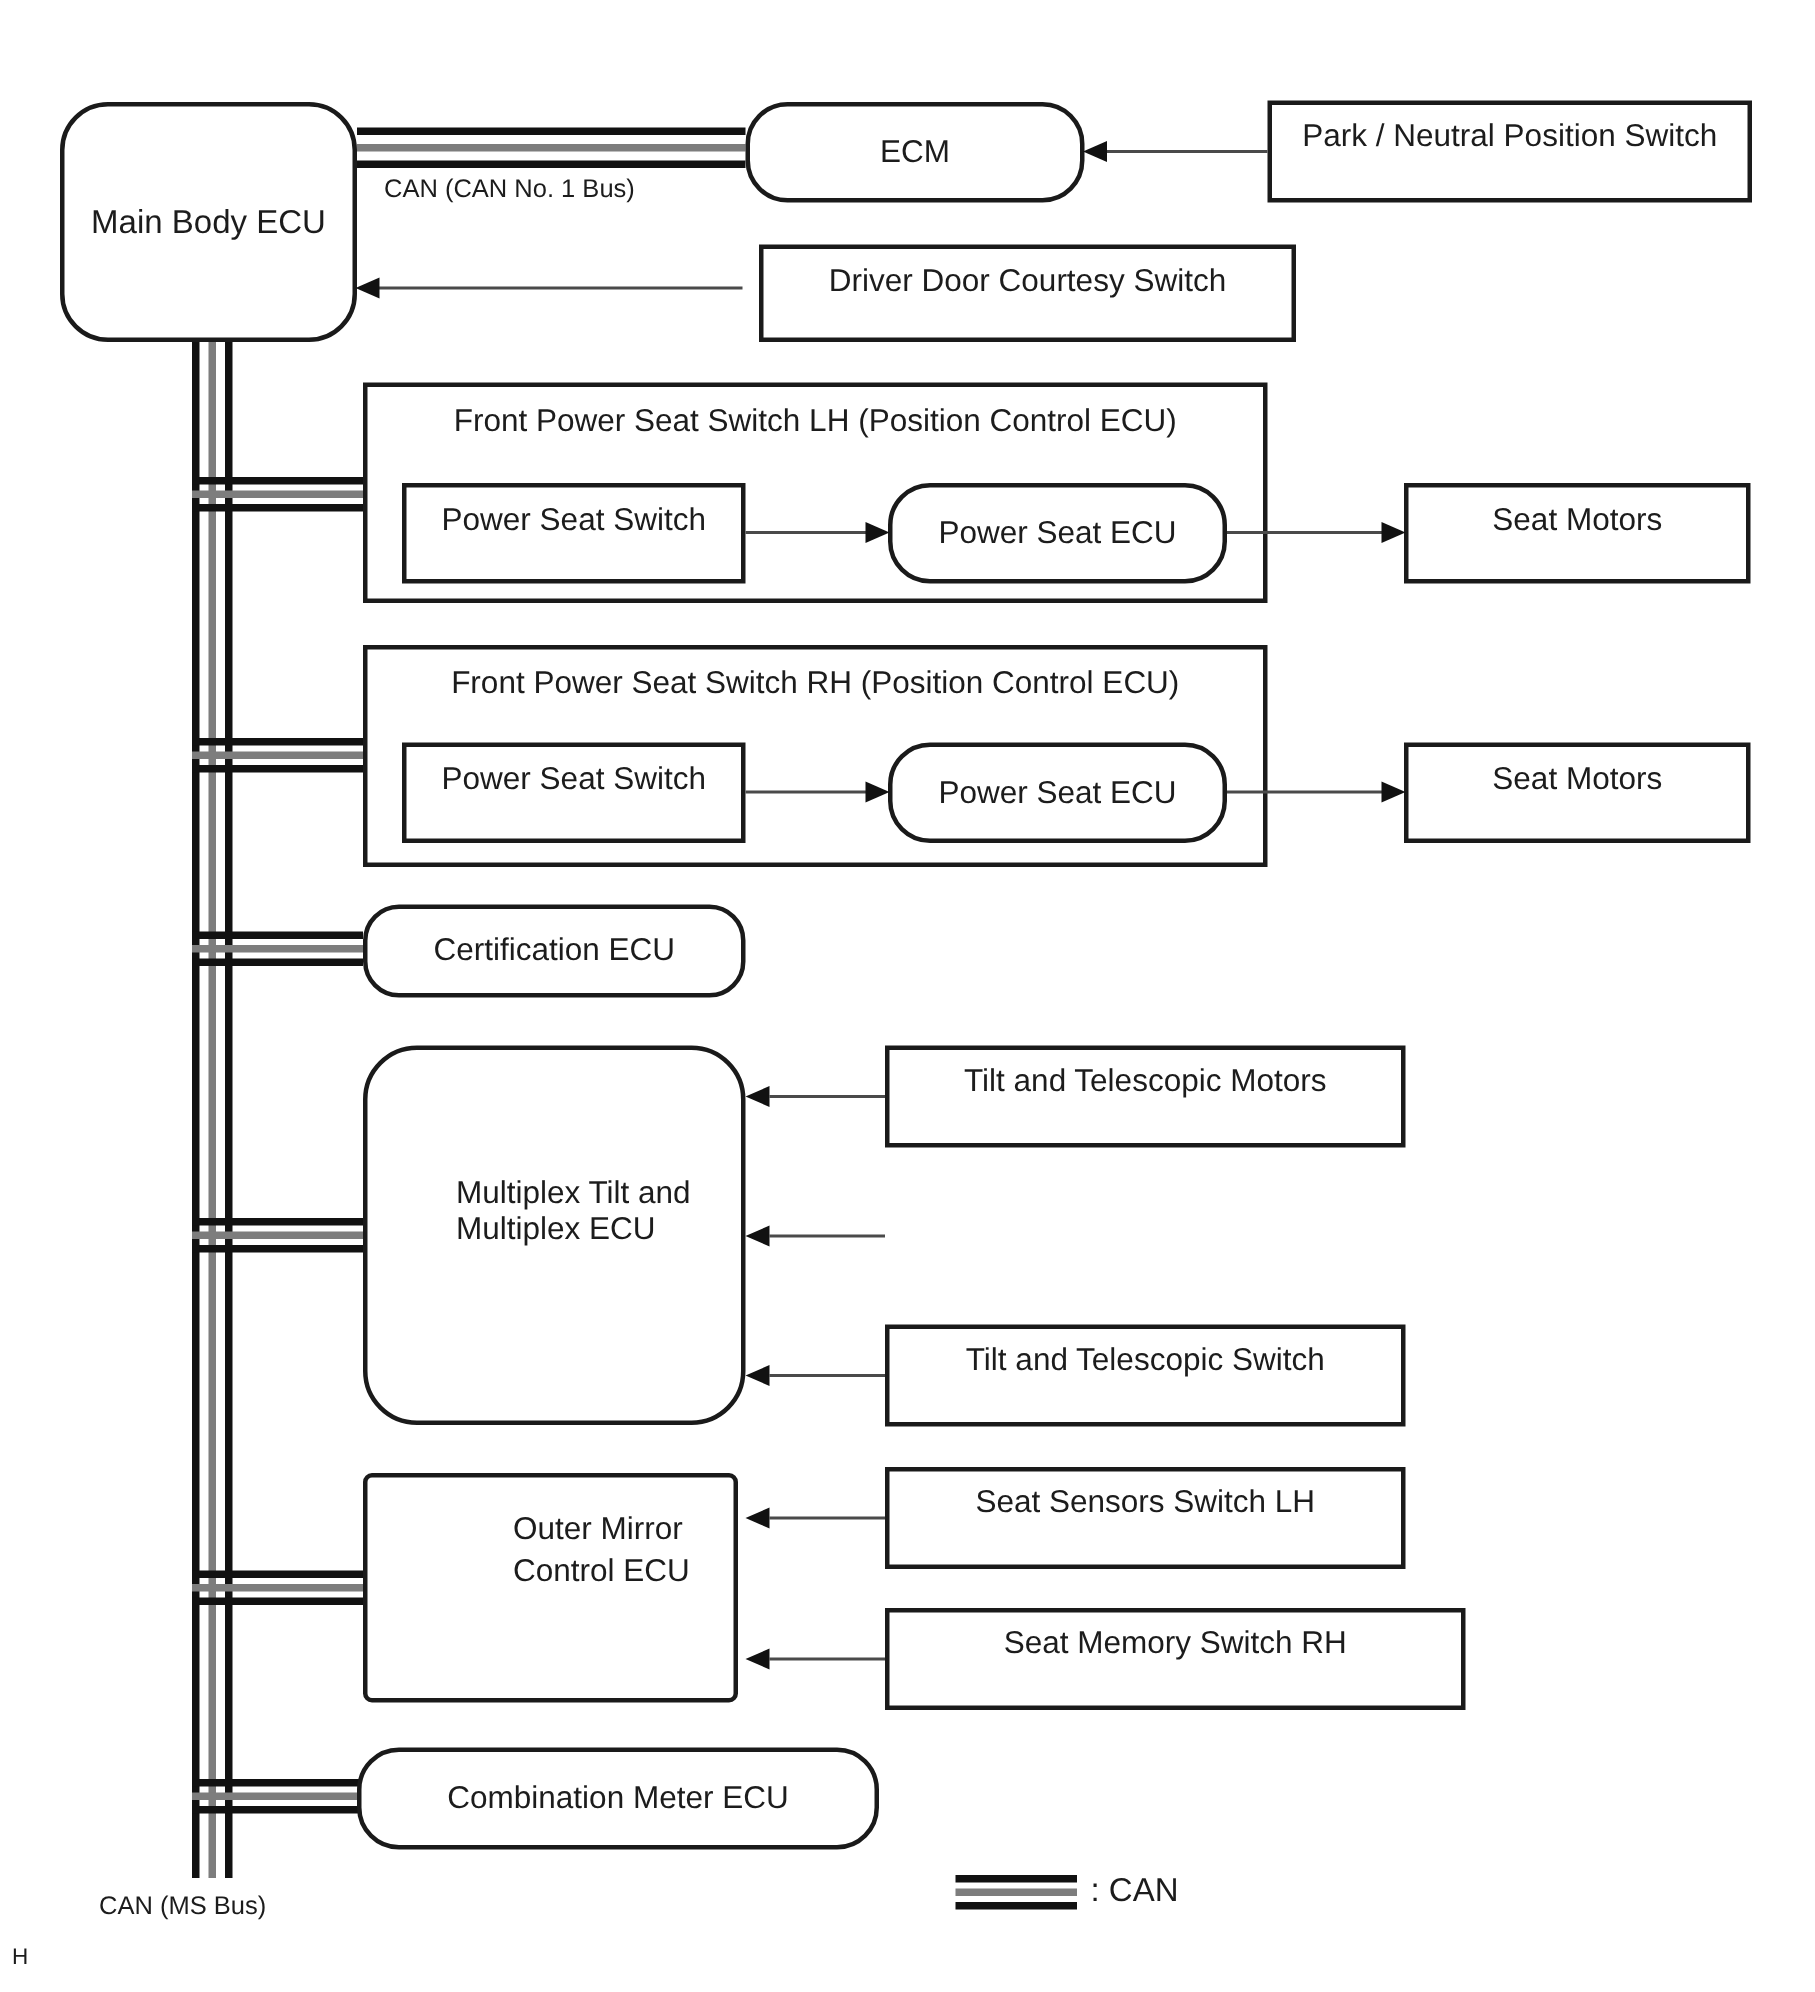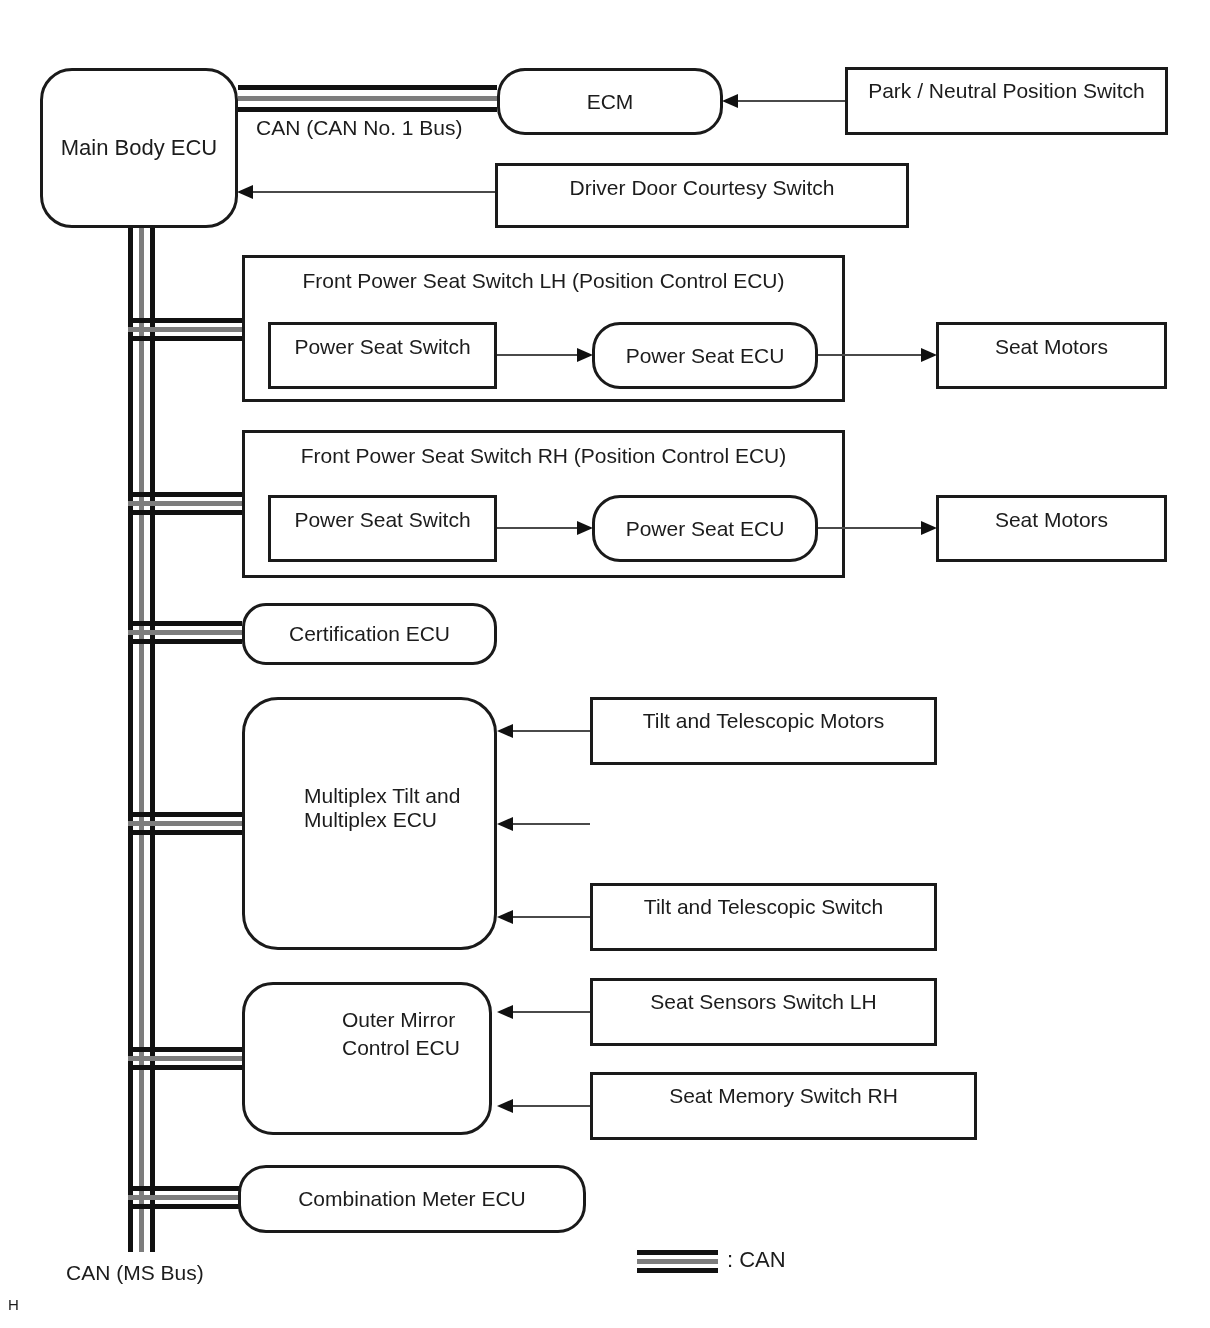--- a/index.html
+++ b/index.html
@@ -21,21 +21,21 @@
   }
   .rd{border-radius:28px;}
   .cc{display:flex;align-items:center;justify-content:center;text-align:center;}
   .tc{text-align:center;}
   .bar{position:absolute;background:#111111;}
   .bar.g{background:#7d7d7d;}
   .aline{position:absolute;height:2px;background:#4a4a4a;}
   .ah{position:absolute;width:0;height:0;border-top:7px solid transparent;border-bottom:7px solid transparent;}
   .ah.l{border-right:16px solid #111111;}
   .ah.r{border-left:16px solid #111111;}
-  .lbl{position:absolute;font-size:21px;color:#1c1c1c;white-space:nowrap;}
+  .lbl{position:absolute;font-size:17px;color:#1c1c1c;white-space:nowrap;}
   .two-line{position:absolute;font-size:21px;color:#1c1c1c;margin-left:35px;}
   .two-line span{display:block;}
 </style>
 </head>
 <body>
 
 <div id="canvas">
 
   <div class="bar" style="left:238px;top:85px;width:259px;height:5px;"></div>
   <div class="bar g" style="left:238px;top:96px;width:259px;height:5px;"></div>
@@ -74,21 +74,21 @@
   </div>
 
   <div class="bx rd cc" style="left:497px;top:68px;width:226px;height:67px;">
     <span>ECM</span>
   </div>
 
   <div class="bx tc" style="left:845px;top:67px;width:323px;height:68px;padding-top:9px;">
     <span>Park / Neutral Position Switch</span>
   </div>
 
-  <div class="bx tc" style="left:495px;top:163px;width:414px;height:65px;padding-top:10px;">
+  <div class="bx tc" style="left:506px;top:163px;width:358px;height:65px;padding-top:10px;">
     <span>Driver Door Courtesy Switch</span>
   </div>
 
   <div class="bx tc" style="left:242px;top:255px;width:603px;height:147px;padding-top:11px;">
     <span>Front Power Seat Switch LH (Position Control ECU)</span>
   </div>
   <div class="bx tc" style="left:268px;top:322px;width:229px;height:67px;padding-top:10px;">
     <span>Power Seat Switch</span>
   </div>
   <div class="bx rd cc" style="left:592px;top:322px;width:226px;height:67px;">
@@ -122,21 +122,21 @@
     </div>
   </div>
 
   <div class="bx tc" style="left:590px;top:697px;width:347px;height:68px;padding-top:9px;">
     <span>Tilt and Telescopic Motors</span>
   </div>
   <div class="bx tc" style="left:590px;top:883px;width:347px;height:68px;padding-top:9px;">
     <span>Tilt and Telescopic Switch</span>
   </div>
 
-  <div class="bx" style="left:242px;top:982px;width:250px;height:153px;border-radius:31px;">
+  <div class="bx" style="left:242px;top:982px;width:250px;height:153px;border-radius:6px;">
     <div class="two-line" style="left:62px;top:21px;line-height:28px;">
       <span>Outer Mirror</span>
       <span>Control ECU</span>
     </div>
   </div>
 
   <div class="bx tc" style="left:590px;top:978px;width:347px;height:68px;padding-top:9px;">
     <span>Seat Sensors Switch LH</span>
   </div>
   <div class="bx tc" style="left:590px;top:1072px;width:387px;height:68px;padding-top:9px;">

